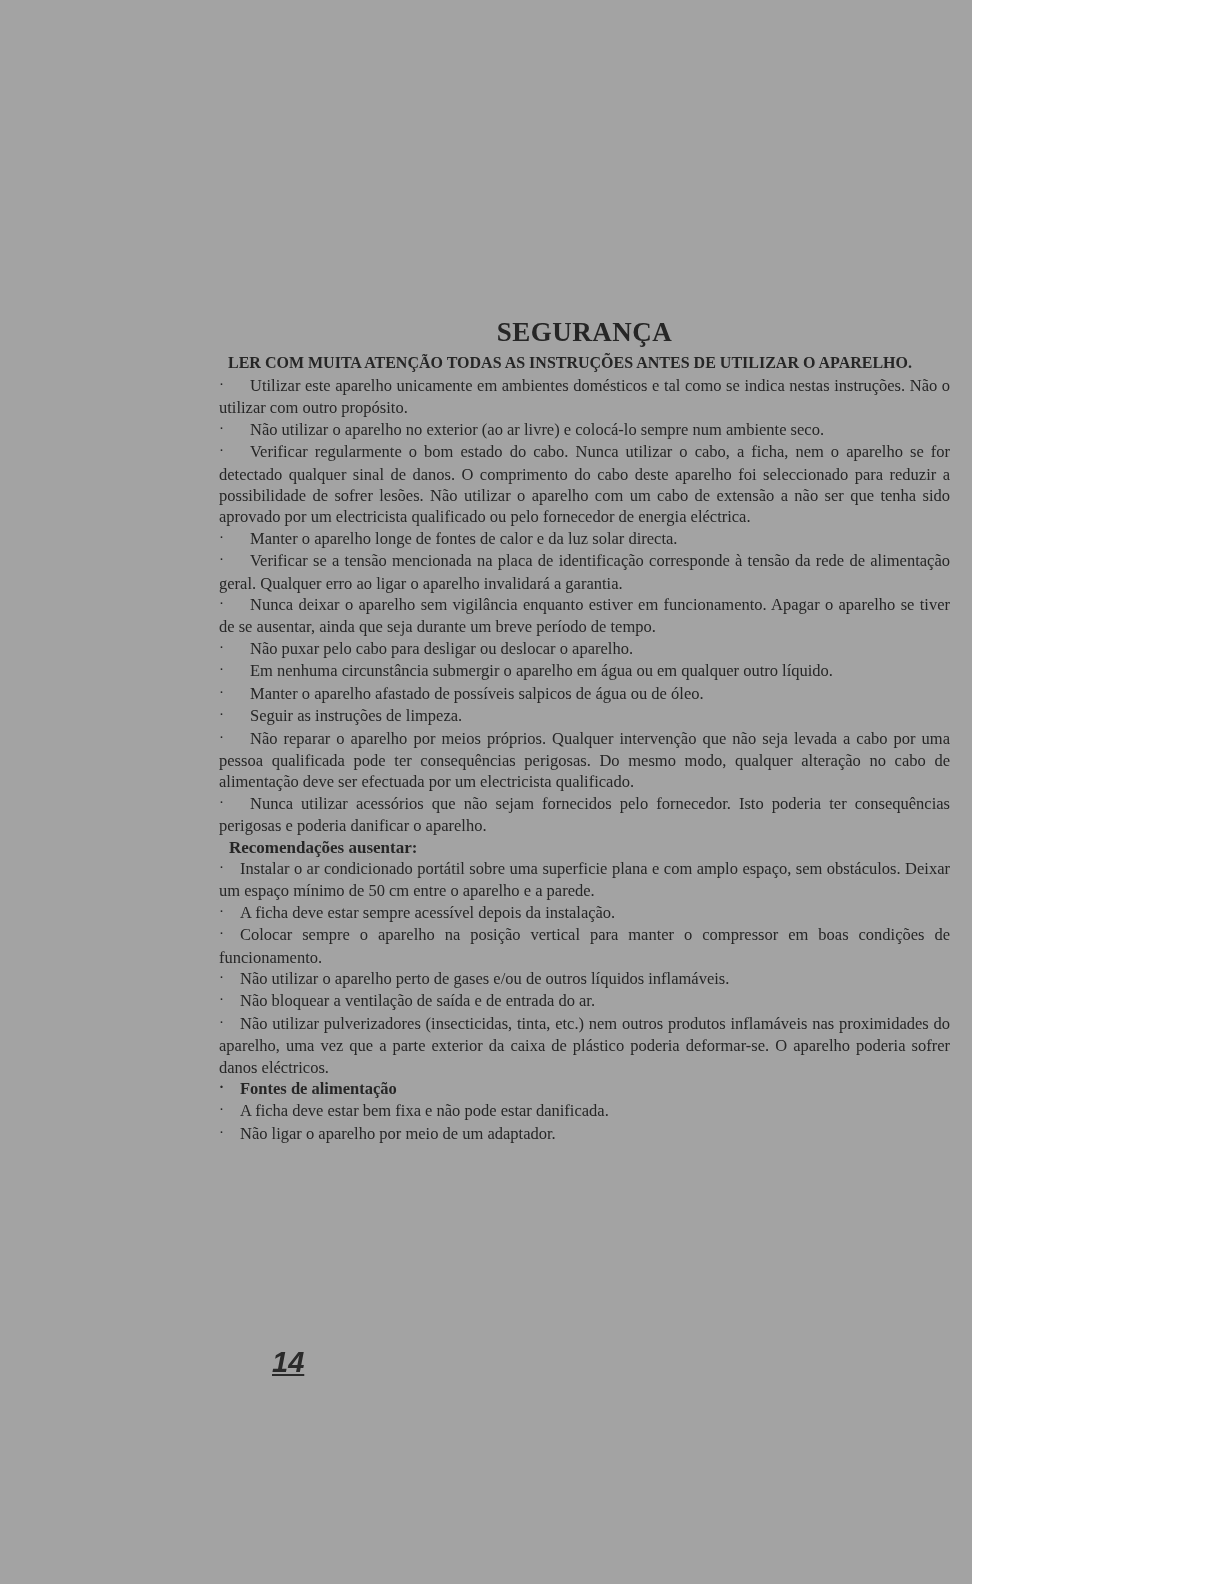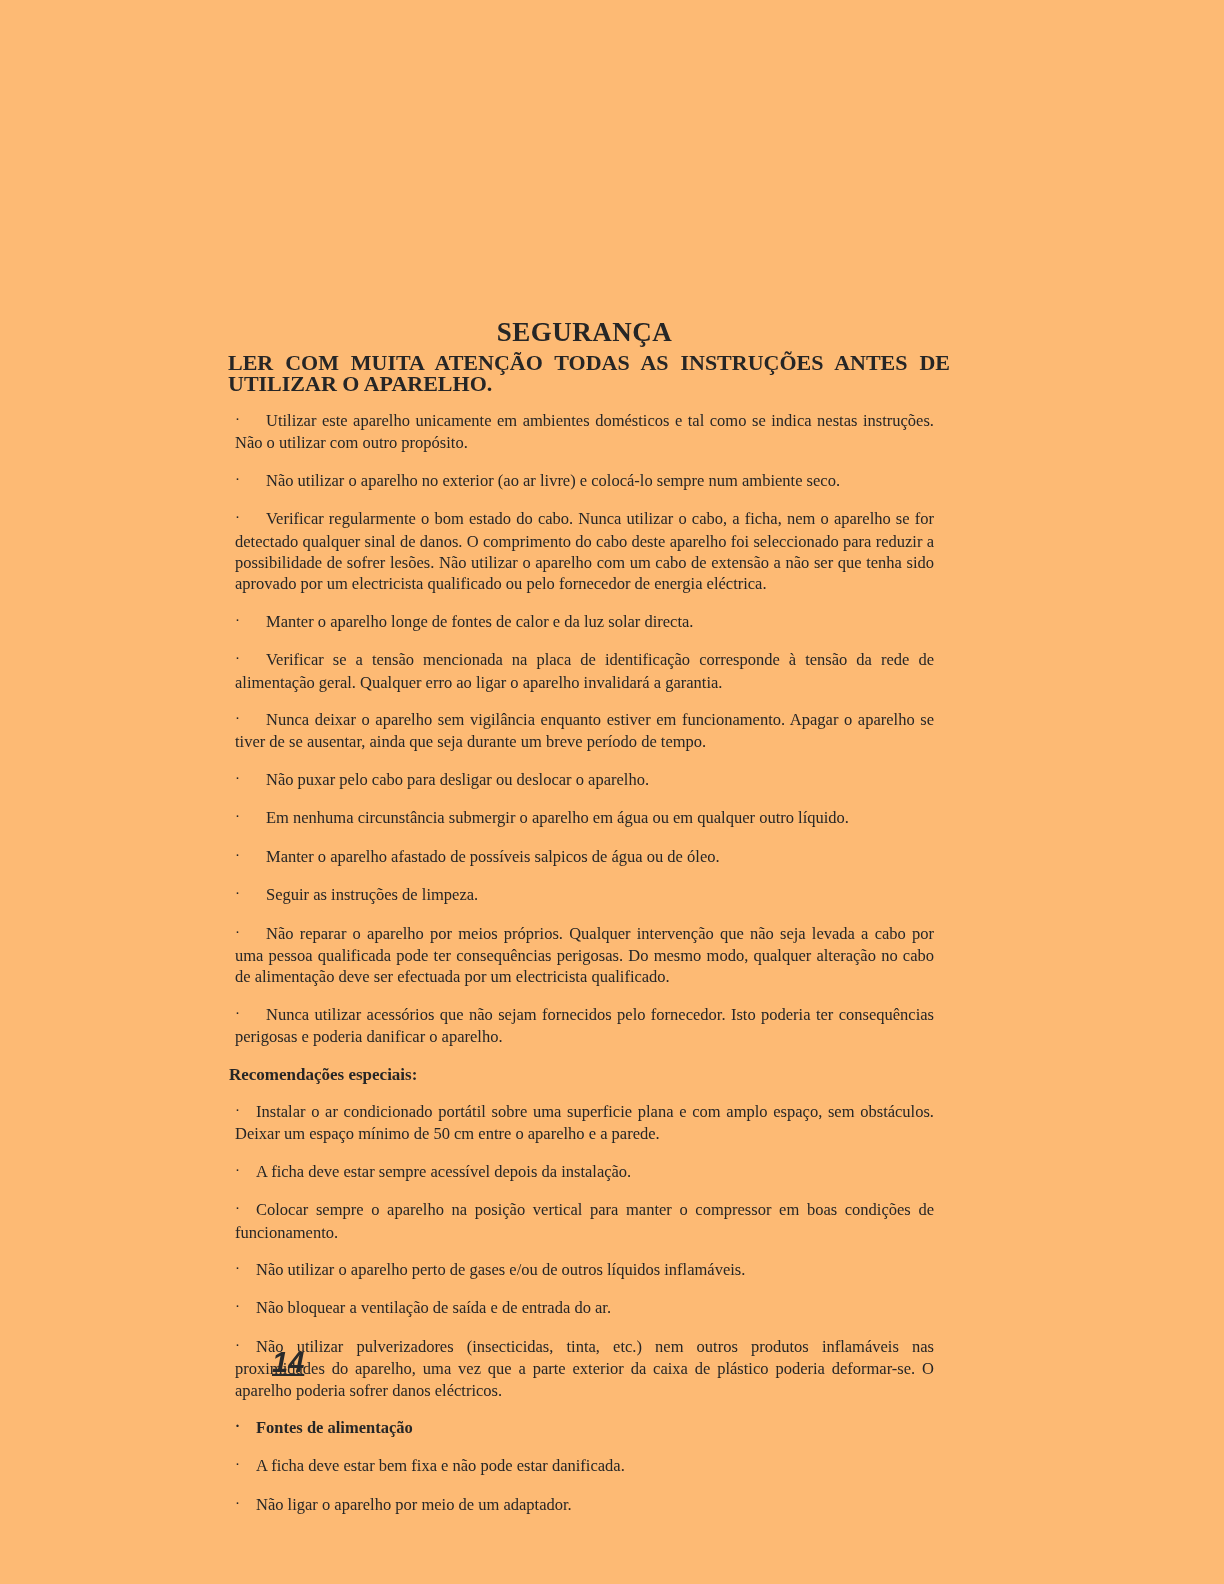--- a/index.html
+++ b/index.html
@@ -1,49 +1,49 @@
 <!DOCTYPE html>
 <html><head>
 <meta charset="utf-8">
 <style>
   html, body { margin: 0; padding: 0; }
   body { background: #ffffff; }
   .page {
     position: relative;
-    width: 1224px;
+    width: 972px;
     height: 1584px;
-    background: #fdba74;
+    background: #a3a3a3;
     font-family: "Liberation Serif", serif;
     color: #262626;
     overflow: hidden;
   }
   .content {
     position: absolute;
     left: 219px;
     top: 318px;
     width: 731px;
   }
   .doc-title {
     text-align: center;
     font-weight: bold;
     font-size: 27px;
     line-height: 28px;
     margin: 0 0 6px 0;
     letter-spacing: 0.5px;
   }
   .warning-heading {
     font-weight: bold;
-    font-size: 22px;
+    font-size: 16px;
     line-height: 21px;
     margin: 0 0 2px 0;
     padding-left: 9px;
     text-align: justify;
   }
   p.item {
-    margin: 16px;
+    margin: 0;
     font-size: 16.5px;
     line-height: 21.4px;
     text-align: justify;
   }
   .item .bullet {
     display: inline-block;
     font-size: 15px;
     transform: translateY(-2px);
   }
   .item-a .bullet { margin-right: 26px; }
@@ -84,21 +84,21 @@
     <p class="item item-a"><span class="bullet">·</span><span>Manter o aparelho longe de fontes de calor e da luz solar directa.</span></p>
     <p class="item item-a"><span class="bullet">·</span><span>Verificar se a tensão mencionada na placa de identificação corresponde à tensão da rede de alimentação geral. Qualquer erro ao ligar o aparelho invalidará a garantia.</span></p>
     <p class="item item-a"><span class="bullet">·</span><span>Nunca deixar o aparelho sem vigilância enquanto estiver em funcionamento. Apagar o aparelho se tiver de se ausentar, ainda que seja durante um breve período de tempo.</span></p>
     <p class="item item-a"><span class="bullet">·</span><span>Não puxar pelo cabo para desligar ou deslocar o aparelho.</span></p>
     <p class="item item-a"><span class="bullet">·</span><span>Em nenhuma circunstância submergir o aparelho em água ou em qualquer outro líquido.</span></p>
     <p class="item item-a"><span class="bullet">·</span><span>Manter o aparelho afastado de possíveis salpicos de água ou de óleo.</span></p>
     <p class="item item-a"><span class="bullet">·</span><span>Seguir as instruções de limpeza.</span></p>
     <p class="item item-a"><span class="bullet">·</span><span>Não reparar o aparelho por meios próprios. Qualquer intervenção que não seja levada a cabo por uma pessoa qualificada pode ter consequências perigosas. Do mesmo modo, qualquer alteração no cabo de alimentação deve ser efectuada por um electricista qualificado.</span></p>
     <p class="item item-a"><span class="bullet">·</span><span>Nunca utilizar acessórios que não sejam fornecidos pelo fornecedor. Isto poderia ter consequências perigosas e poderia danificar o aparelho.</span></p>
 
-    <h2 class="section-heading">Recomendações especiais:</h2>
+    <h2 class="section-heading">Recomendações ausentar:</h2>
 
     <p class="item item-b"><span class="bullet">·</span><span>Instalar o ar condicionado portátil sobre uma superficie plana e com amplo espaço, sem obstáculos. Deixar um espaço mínimo de 50 cm entre o aparelho e a parede.</span></p>
     <p class="item item-b"><span class="bullet">·</span><span>A ficha deve estar sempre acessível depois da instalação.</span></p>
     <p class="item item-b"><span class="bullet">·</span><span>Colocar sempre o aparelho na posição vertical para manter o compressor em boas condições de funcionamento.</span></p>
     <p class="item item-b"><span class="bullet">·</span><span>Não utilizar o aparelho perto de gases e/ou de outros líquidos inflamáveis.</span></p>
     <p class="item item-b"><span class="bullet">·</span><span>Não bloquear a ventilação de saída e de entrada do ar.</span></p>
     <p class="item item-b"><span class="bullet">·</span><span>Não utilizar pulverizadores (insecticidas, tinta, etc.) nem outros produtos inflamáveis nas proximidades do aparelho, uma vez que a parte exterior da caixa de plástico poderia deformar-se. O aparelho poderia sofrer danos eléctricos.</span></p>
 
     <p class="item item-b bold-item"><span class="bullet">·</span><span>Fontes de alimentação</span></p>
 

